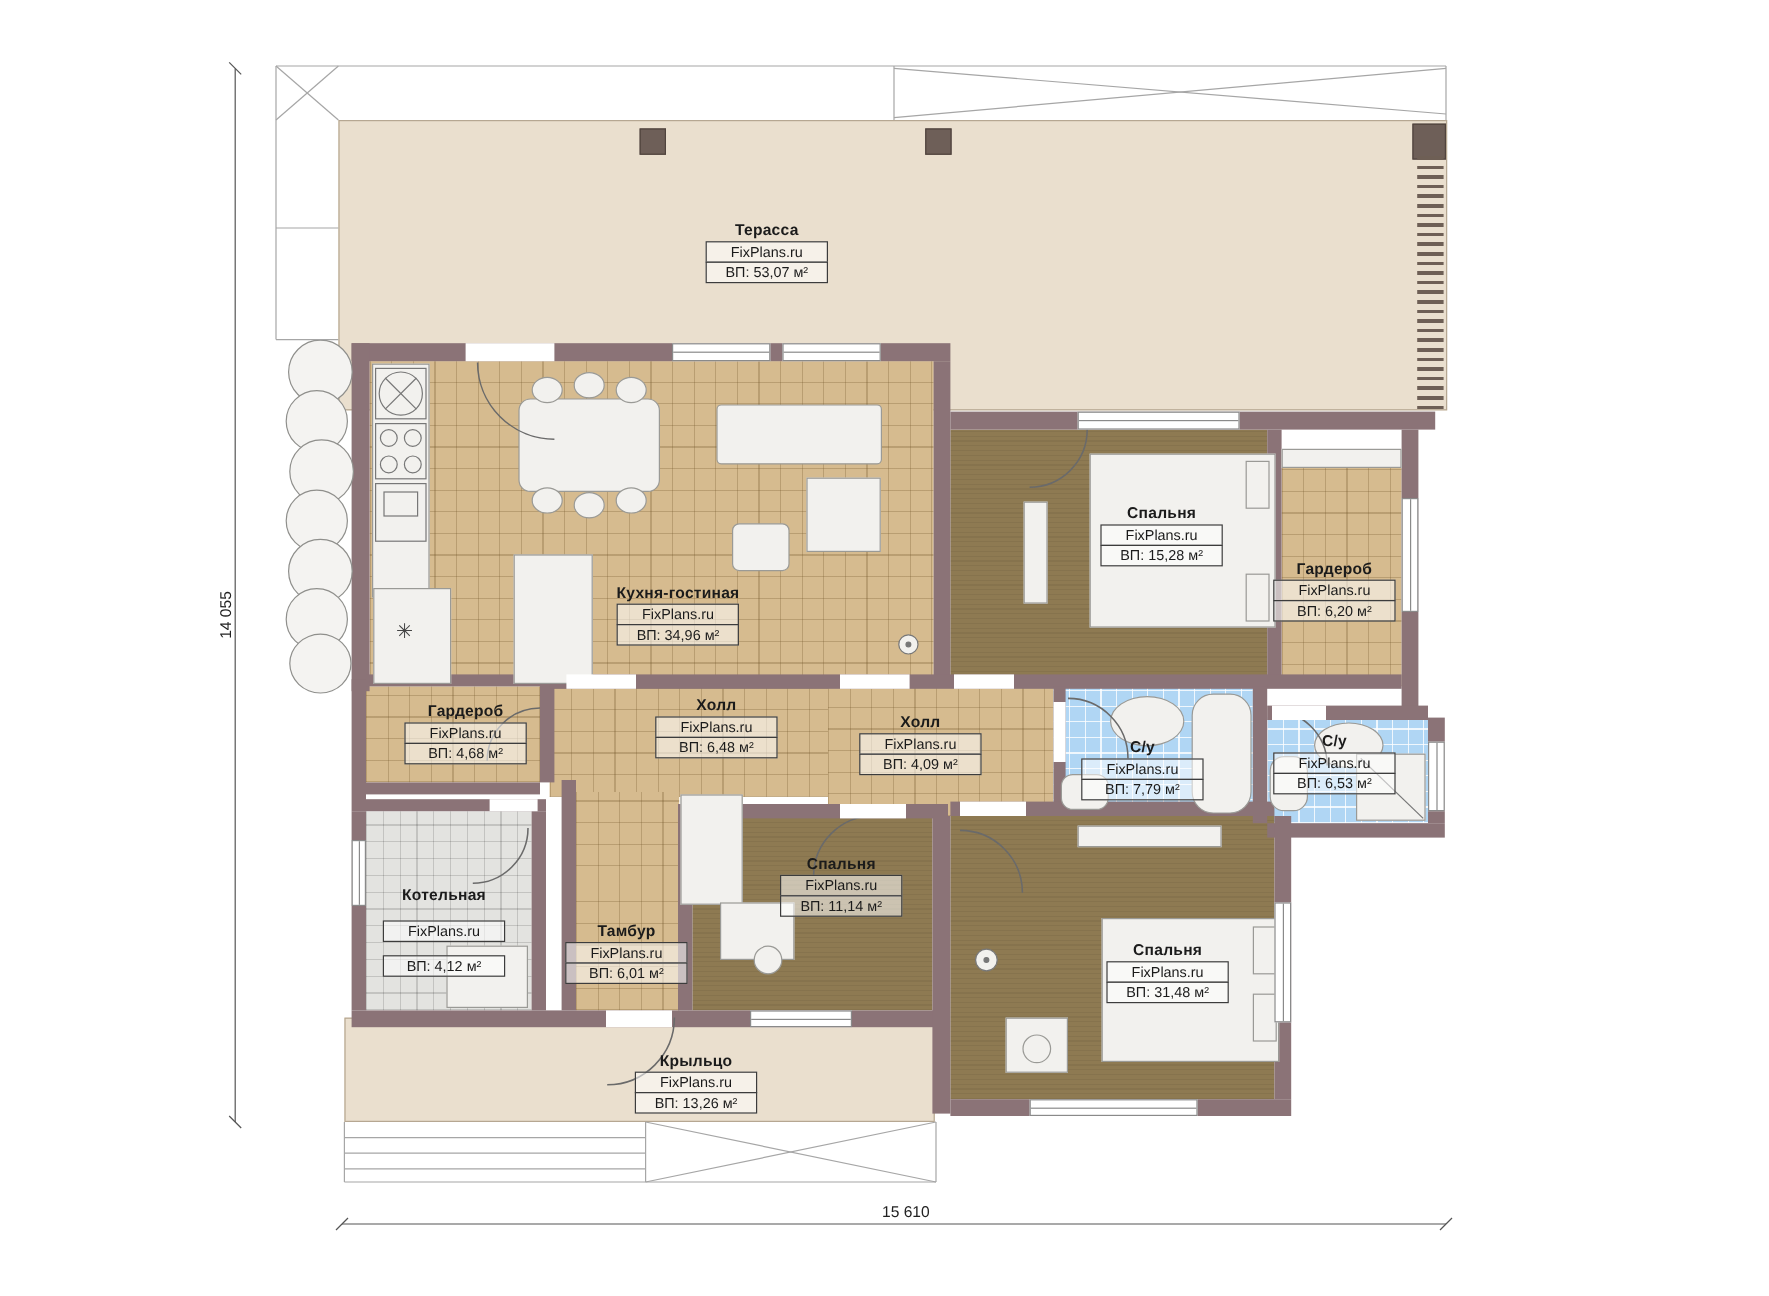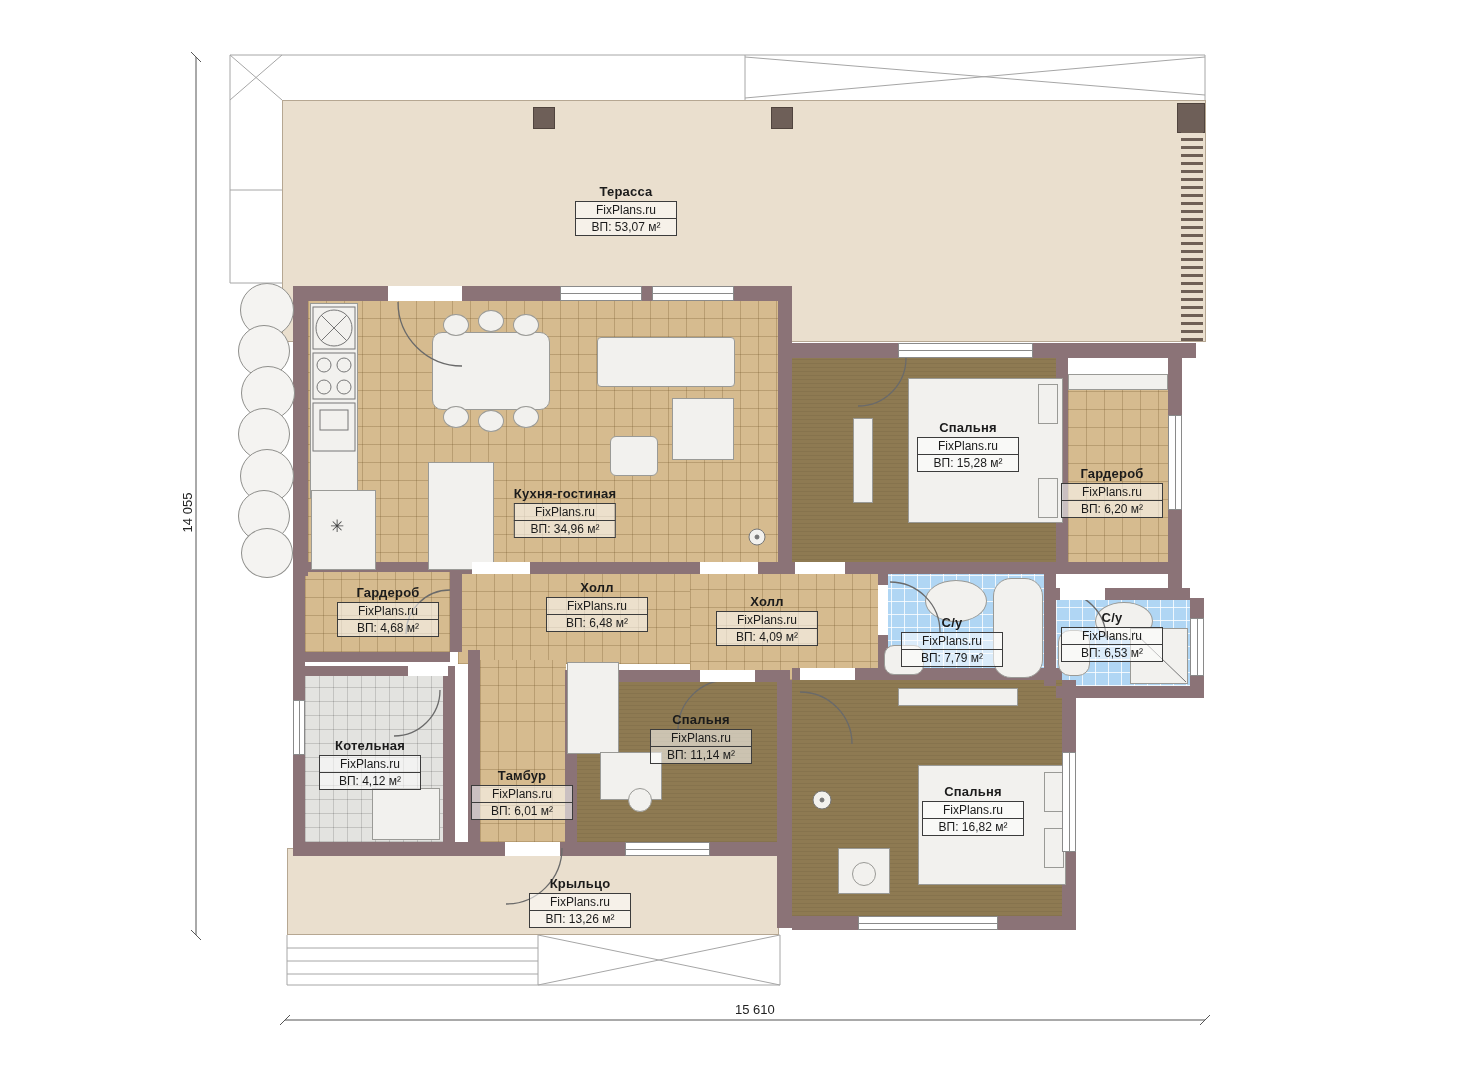--- a/index.html
+++ b/index.html
@@ -226,21 +226,21 @@
   <div class="furn mid" style="left:567px;top:662px;width:52px;height:92px;"></div>
   <div class="furn mid" style="left:600px;top:752px;width:62px;height:48px;"></div>
   <div class="furn mid round" style="left:628px;top:788px;width:24px;height:24px;"></div>
   <div class="furn mid" style="left:918px;top:765px;width:148px;height:120px;"></div>
   <div class="furn mid" style="left:1044px;top:772px;width:20px;height:40px;"></div>
   <div class="furn mid" style="left:1044px;top:828px;width:20px;height:40px;"></div>
   <div class="furn mid" style="left:898px;top:688px;width:120px;height:18px;"></div>
   <div class="furn mid" style="left:838px;top:848px;width:52px;height:46px;"></div>
   <div class="furn mid round" style="left:852px;top:862px;width:24px;height:24px;"></div>
 
-  <div class="room-label" style="left:612px;top:184px;padding-left:28px;">
+  <div class="room-label" style="left:625px;top:184px;padding-left:28px;">
     <div class="room-name">Терасса</div>
     <div class="lbox">FixPlans.ru</div>
     <div class="lbox area">ВП: 53,07 м²</div>
   </div>
   <div class="room-label" style="left:565px;top:486px;">
     <div class="room-name">Кухня-гостиная</div>
     <div class="lbox">FixPlans.ru</div>
     <div class="lbox area">ВП: 34,96 м²</div>
   </div>
   <div class="room-label" style="left:968px;top:420px;">
@@ -271,39 +271,39 @@
   <div class="room-label" style="left:952px;top:615px;">
     <div class="room-name">С/у</div>
     <div class="lbox">FixPlans.ru</div>
     <div class="lbox area">ВП: 7,79 м²</div>
   </div>
   <div class="room-label" style="left:1112px;top:610px;">
     <div class="room-name">С/у</div>
     <div class="lbox">FixPlans.ru</div>
     <div class="lbox area">ВП: 6,53 м²</div>
   </div>
-  <div class="room-label" style="left:370px;top:738px;">
+  <div class="room-label" style="left:370px;top:738px;gap:12px;">
     <div class="room-name">Котельная</div>
     <div class="lbox">FixPlans.ru</div>
     <div class="lbox area">ВП: 4,12 м²</div>
   </div>
   <div class="room-label" style="left:522px;top:768px;">
     <div class="room-name">Тамбур</div>
     <div class="lbox">FixPlans.ru</div>
     <div class="lbox area">ВП: 6,01 м²</div>
   </div>
   <div class="room-label" style="left:701px;top:712px;">
     <div class="room-name">Спальня</div>
     <div class="lbox">FixPlans.ru</div>
     <div class="lbox area">ВП: 11,14 м²</div>
   </div>
   <div class="room-label" style="left:973px;top:784px;">
     <div class="room-name">Спальня</div>
     <div class="lbox">FixPlans.ru</div>
-    <div class="lbox area">ВП: 16,82 м²</div>
+    <div class="lbox area">ВП: 31,48 м²</div>
   </div>
   <div class="room-label" style="left:580px;top:876px;justify-content:center;">
     <div class="room-name">Крыльцо</div>
     <div class="lbox">FixPlans.ru</div>
     <div class="lbox area">ВП: 13,26 м²</div>
   </div>
 
 </div>
 
 </body></html>

